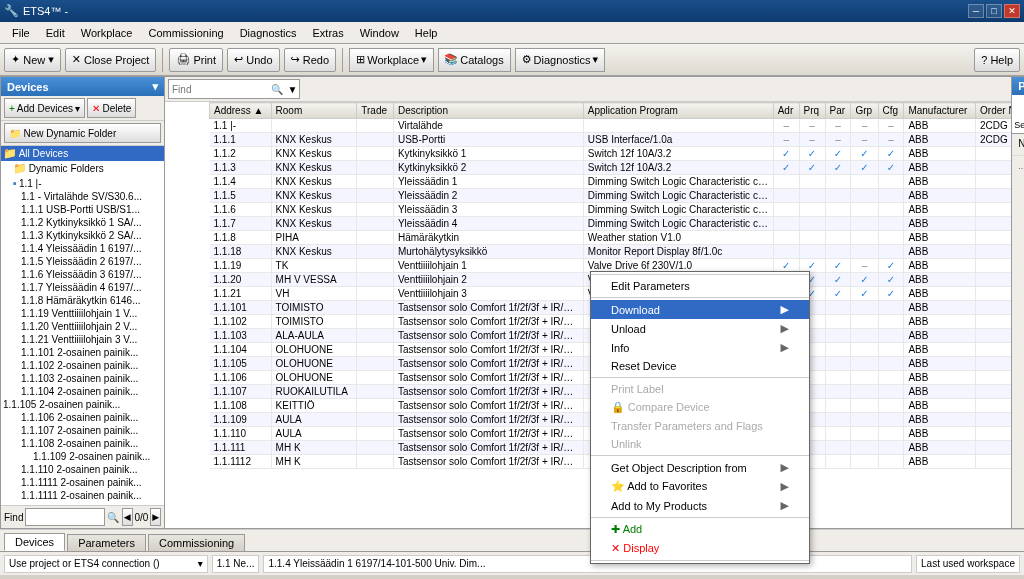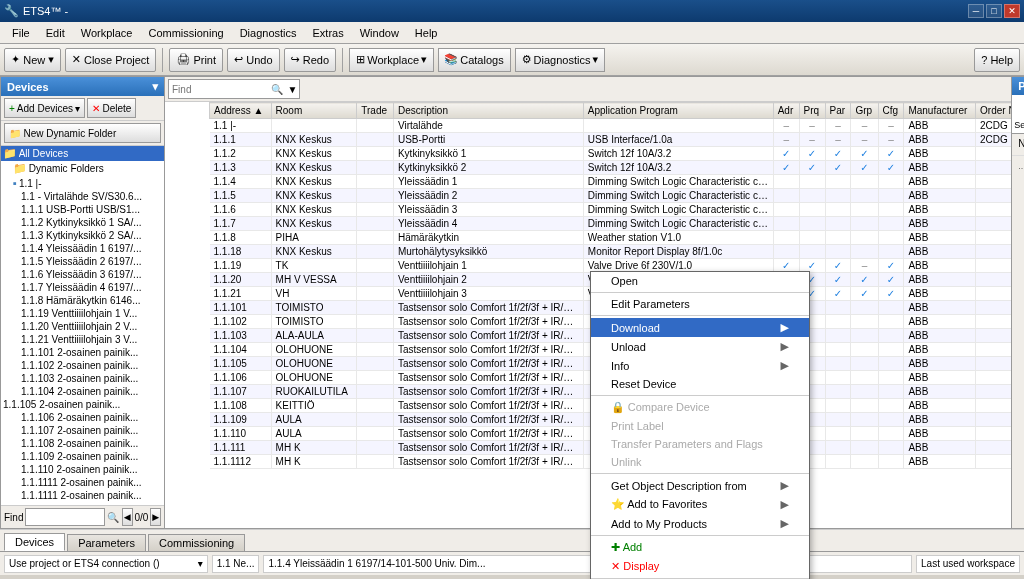--- a/index.html
+++ b/index.html
@@ -250,21 +250,21 @@
       </div>
       <div class="tree-item" style="padding-left:20px;">
         <span class="tree-item-text">1.1.106 2-osainen painik...</span>
       </div>
       <div class="tree-item" style="padding-left:20px;">
         <span class="tree-item-text">1.1.107 2-osainen painik...</span>
       </div>
       <div class="tree-item" style="padding-left:20px;">
         <span class="tree-item-text">1.1.108 2-osainen painik...</span>
       </div>
-      <div class="tree-item" style="padding-left:20px;">
+      <div class="tree-item" style="padding-left:32px;">
         <span class="tree-item-text">1.1.109 2-osainen painik...</span>
       </div>
       <div class="tree-item" style="padding-left:20px;">
         <span class="tree-item-text">1.1.110 2-osainen painik...</span>
       </div>
       <div class="tree-item" style="padding-left:20px;">
         <span class="tree-item-text">1.1.1111 2-osainen painik...</span>
       </div>
       <div class="tree-item" style="padding-left:20px;">
         <span class="tree-item-text">1.1.1111 2-osainen painik...</span>
@@ -680,23 +680,20 @@
     </div>
     <div class="prop-name">
       <span>Name:</span>
     </div>
     <div style="padding:4px 6px; font-size:10px; color:#666; border-top: 1px solid #ddd; margin-top: 2px;">
       <span style="font-size:9px;">...ctu</span>
     </div>
   </div>
 
   <div class="context-menu">
-    <div class="ctx-item">
-        <span>Open</span>
-      </div>
     <div class="ctx-sep"></div>
     <div class="ctx-item">
         <span>Edit Parameters</span>
       </div>
     <div class="ctx-sep"></div>
     <div class="ctx-item highlighted">
       <span>Download</span>
       <span class="ctx-sub-arrow">▶</span>
     </div>
     <div class="ctx-item">
@@ -705,24 +702,24 @@
     </div>
     <div class="ctx-item">
       <span>Info</span>
       <span class="ctx-sub-arrow">▶</span>
     </div>
     <div class="ctx-item">
         <span>Reset Device</span>
       </div>
     <div class="ctx-sep"></div>
     <div class="ctx-item disabled">
+      <span>Print Label</span>
+    </div>
+    <div class="ctx-item disabled">
       <span>🔒 Compare Device</span>
-    </div>
-    <div class="ctx-item disabled">
-      <span>Print Label</span>
     </div>
     <div class="ctx-item disabled">
       <span>Transfer Parameters and Flags</span>
     </div>
     <div class="ctx-item disabled">
       <span>Unlink</span>
     </div>
     <div class="ctx-sep"></div>
     <div class="ctx-item">
       <span>Get Object Description from</span>

